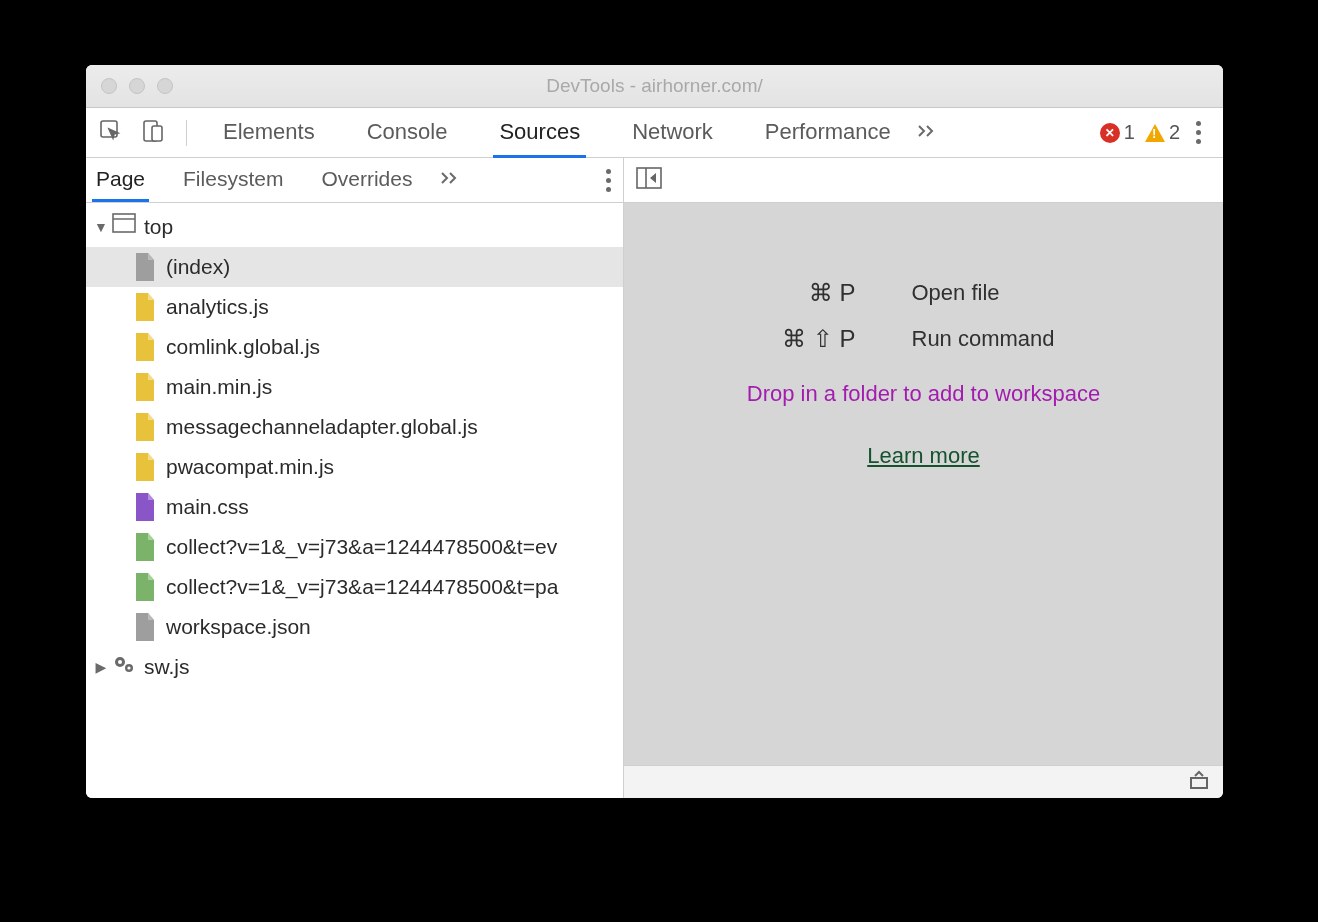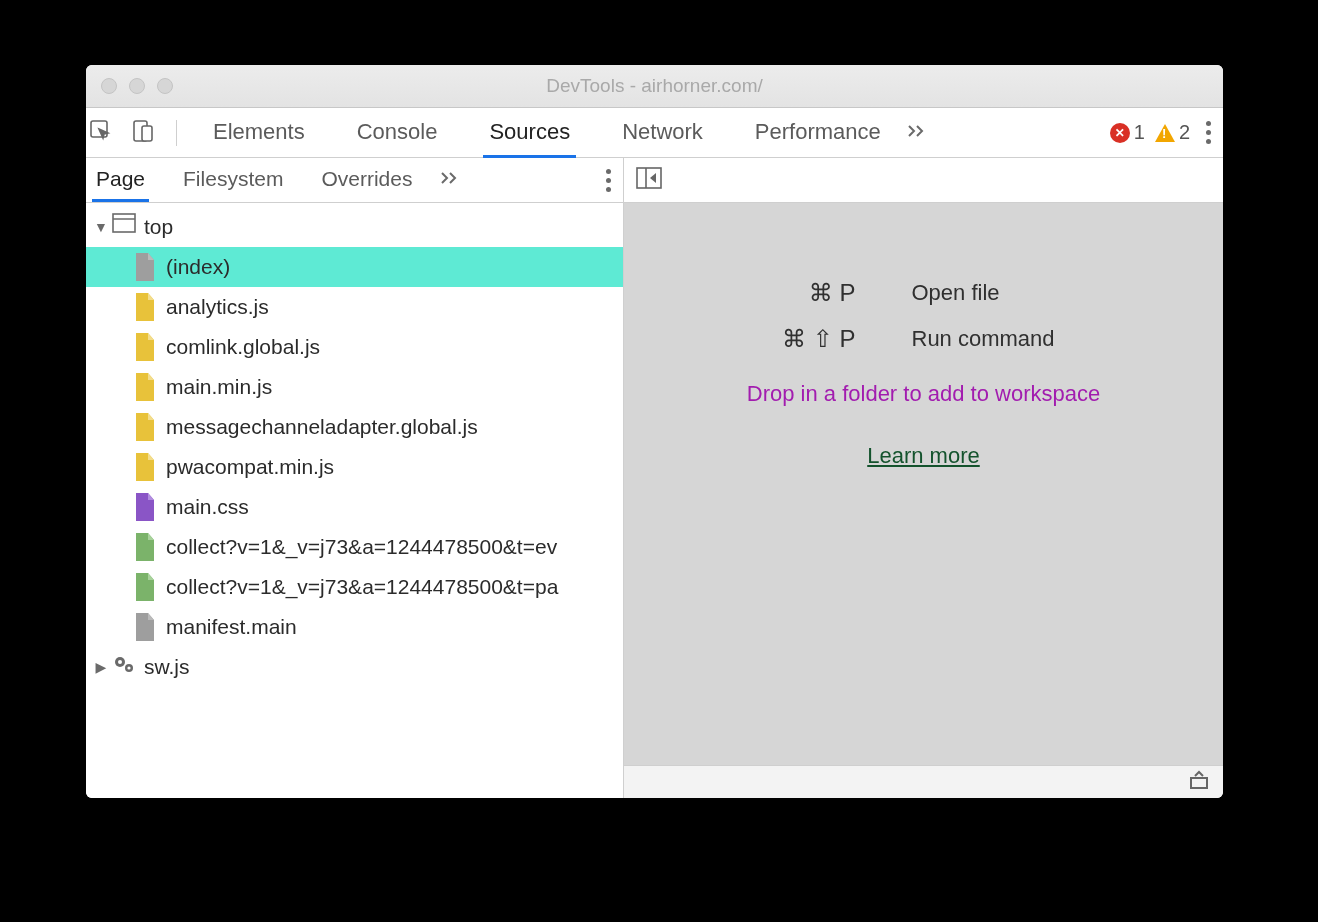--- a/index.html
+++ b/index.html
@@ -35,21 +35,21 @@
 .tl { width: 16px; height: 16px; border-radius: 50%; background: #d6d6d6; border: 1px solid #c4c4c4; }
 .title-text {
   position: absolute; left: 0; right: 0; text-align: center;
   font-size: 19px; color: #a9a9a9; pointer-events: none;
 }
 .main-tabbar {
   height: 50px;
   border-bottom: 1px solid #cfcfcf;
   display: flex;
   align-items: stretch;
-  padding: 0 2px;
+  padding: 0 12px;
   gap: 20px;
 }
 .main-tabbar .icon-group { display: flex; align-items: center; gap: 16px; padding-right: 0; }
 .vdiv { width: 1px; height: 26px; background: #cfcfcf; align-self: center; }
 .main-tab {
   display: flex; align-items: center; font-size: 22px; color: #5b5b5b;
   padding: 0 6px; cursor: pointer; border-bottom: 3px solid transparent;
   margin-bottom: -1px; white-space: nowrap;
 }
 .main-tab.active { color: #222; border-bottom-color: #1a73e8; }
@@ -71,21 +71,21 @@
 .sub-tab { font-size: 21px; color: #5b5b5b; padding: 0 4px; height: 100%; display:flex; align-items:center; border-bottom: 3px solid transparent; margin-bottom:-1px; cursor: pointer; }
 .sub-tab.active { color:#222; border-bottom-color:#1a73e8; }
 .sub-right { margin-left:auto; display:flex; align-items:center; gap:12px; }
 
 .tree { flex:1; overflow: hidden; background:#fff; font-size: 21px; color:#2b2b2b; padding-top: 4px; }
 .tree-row { height: 40px; display:flex; align-items:center; white-space: nowrap; cursor: pointer; }
 .indent-1 { padding-left: 8px; }
 .indent-2 { padding-left: 48px; }
 .tree-row .arrow { width: 14px; display:inline-block; text-align:center; color:#6a6a6a; margin-right: 4px; font-size: 14px; }
 .tree-row .ic { width: 22px; height: 28px; margin-right: 10px; flex-shrink:0; }
-.tree-row.selected { background:#5eead4; }
+.tree-row.selected { background:#e5e5e5; }
 .doc-icon { position: relative; }
 .doc-icon svg { width: 22px; height: 28px; }
 .frame-icon { width: 24px; height: 20px; }
 .gears { width: 24px; height: 22px; }
 
 .right-pane { flex:1; display:flex; flex-direction:column; }
 .editor-header { height: 45px; border-bottom: 1px solid #cfcfcf; display:flex; align-items:center; padding-left: 12px; }
 .collapse-icon { width: 26px; height: 22px; }
 .editor-body { flex:1; background:#d6d6d6; position: relative; }
 .hints { position:absolute; top: 76px; left: 0; right: 0; display:flex; flex-direction:column; align-items:center; gap: 18px; }
@@ -253,21 +253,21 @@
     <path d="M2 0 H14 L20 7 V28 H2 Z" fill="#7bb36a"></path>
     <path d="M14 0 L20 7 H14 Z" fill="#a8d29b"></path>
   </svg></span>
     <span>collect?v=1&amp;_v=j73&amp;a=1244478500&amp;t=pa</span>
           </div>
           <div class="tree-row indent-2">
             <span class="ic doc-icon"><svg viewBox="0 0 22 28" width="22" height="28">
     <path d="M2 0 H14 L20 7 V28 H2 Z" fill="#9e9e9e"></path>
     <path d="M14 0 L20 7 H14 Z" fill="#bababa"></path>
   </svg></span>
-    <span>manifest.main</span>
+    <span>workspace.json</span>
           </div>
           <div class="tree-row indent-1">
             <span class="arrow">▶</span>
   <span class="ic">
     <svg class="gears" viewBox="0 0 24 22">
       <g fill="#6a6a6a">
         <circle cx="8" cy="9" r="5"></circle>
                   <circle cx="8" cy="9" r="2" fill="#fff"></circle>
         <circle cx="17" cy="15" r="4"></circle>
                   <circle cx="17" cy="15" r="1.6" fill="#fff"></circle>

